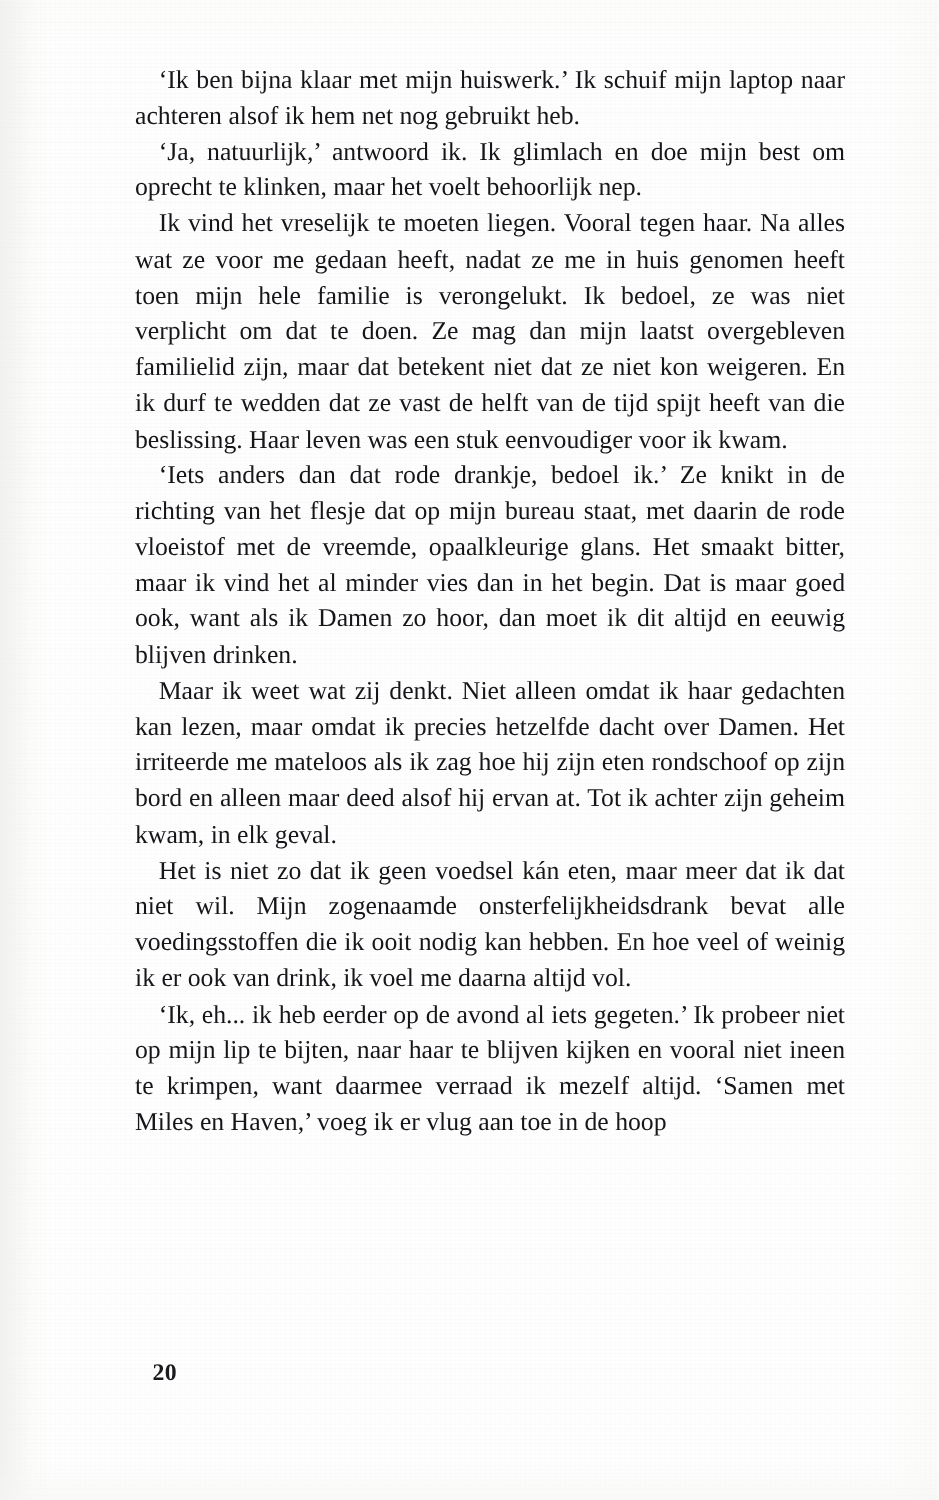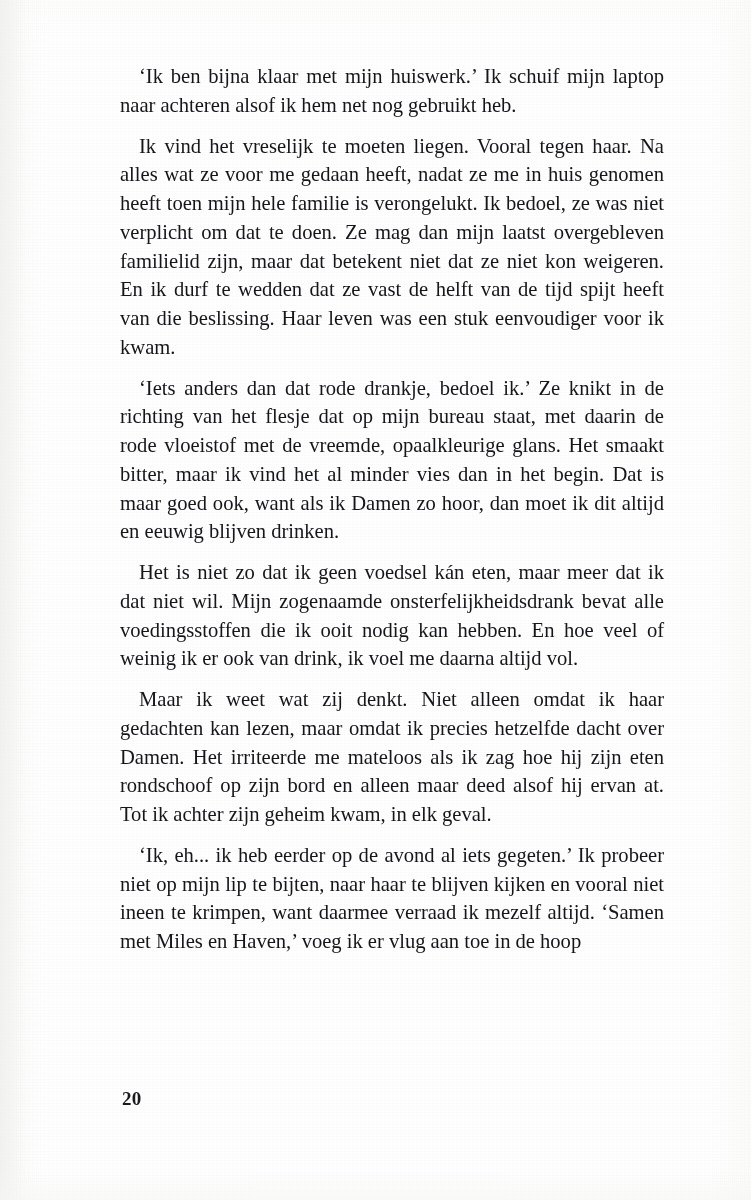--- a/index.html
+++ b/index.html
@@ -40,21 +40,21 @@
   }
 
   .text-block {
     position: absolute;
     left: 108px;
     top: 50px;
     width: 568px;
   }
 
   p.para {
-    margin: 12px;
+    margin: 0;
     text-align: justify;
     text-justify: inter-word;
     font-size: 20.6px;
     line-height: 28.75px;
     letter-spacing: -0.02px;
     word-spacing: 0px;
     text-indent: 19px;
     -webkit-font-smoothing: antialiased;
   }
 
@@ -90,21 +90,22 @@
 </head>
 <body>
 
 <div class="page">
   <div class="paper-grain"></div>
   <div class="edge-shade-left"></div>
   <div class="edge-shade-bottom"></div>
 
   <div class="text-block">
     <p class="para first">‘Ik ben bijna klaar met mijn huiswerk.’ Ik schuif mijn laptop naar achteren alsof ik hem net nog gebruikt heb.</p>
+    <p class="para">‘Ja, natuurlijk,’ antwoord ik. Ik glimlach en doe mijn best om oprecht te klinken, maar het voelt behoorlijk nep.</p>
     <p class="para">Ik vind het vreselijk te moeten liegen. Vooral tegen haar. Na alles wat ze voor me gedaan heeft, nadat ze me in huis genomen heeft toen mijn hele familie is verongelukt. Ik bedoel, ze was niet verplicht om dat te doen. Ze mag dan mijn laatst overgebleven familielid zijn, maar dat betekent niet dat ze niet kon weigeren. En ik durf te wedden dat ze vast de helft van de tijd spijt heeft van die beslissing. Haar leven was een stuk eenvoudiger voor ik kwam.</p>
     <p class="para">‘Iets anders dan dat rode drankje, bedoel ik.’ Ze knikt in de richting van het flesje dat op mijn bureau staat, met daarin de rode vloeistof met de vreemde, opaalkleurige glans. Het smaakt bitter, maar ik vind het al minder vies dan in het begin. Dat is maar goed ook, want als ik Damen zo hoor, dan moet ik dit altijd en eeuwig blijven drinken.</p>
+    <p class="para">Maar ik weet wat zij denkt. Niet alleen omdat ik haar gedachten kan lezen, maar omdat ik precies hetzelfde dacht over Damen. Het irriteerde me mateloos als ik zag hoe hij zijn eten rondschoof op zijn bord en alleen maar deed alsof hij ervan at. Tot ik achter zijn geheim kwam, in elk geval.</p>
     <p class="para">Het is niet zo dat ik geen voedsel kán eten, maar meer dat ik dat niet wil. Mijn zogenaamde onsterfelijkheidsdrank bevat alle voedingsstoffen die ik ooit nodig kan hebben. En hoe veel of weinig ik er ook van drink, ik voel me daarna altijd vol.</p>
-    <p class="para">Maar ik weet wat zij denkt. Niet alleen omdat ik haar gedachten kan lezen, maar omdat ik precies hetzelfde dacht over Damen. Het irriteerde me mateloos als ik zag hoe hij zijn eten rondschoof op zijn bord en alleen maar deed alsof hij ervan at. Tot ik achter zijn geheim kwam, in elk geval.</p>
     <p class="para">‘Ik, eh... ik heb eerder op de avond al iets gegeten.’ Ik probeer niet op mijn lip te bijten, naar haar te blijven kijken en vooral niet ineen te krimpen, want daarmee verraad ik mezelf altijd. ‘Samen met Miles en Haven,’ voeg ik er vlug aan toe in de hoop</p>
   </div>
 
   <div class="folio">20</div>
 </div>
 
 </body></html>

